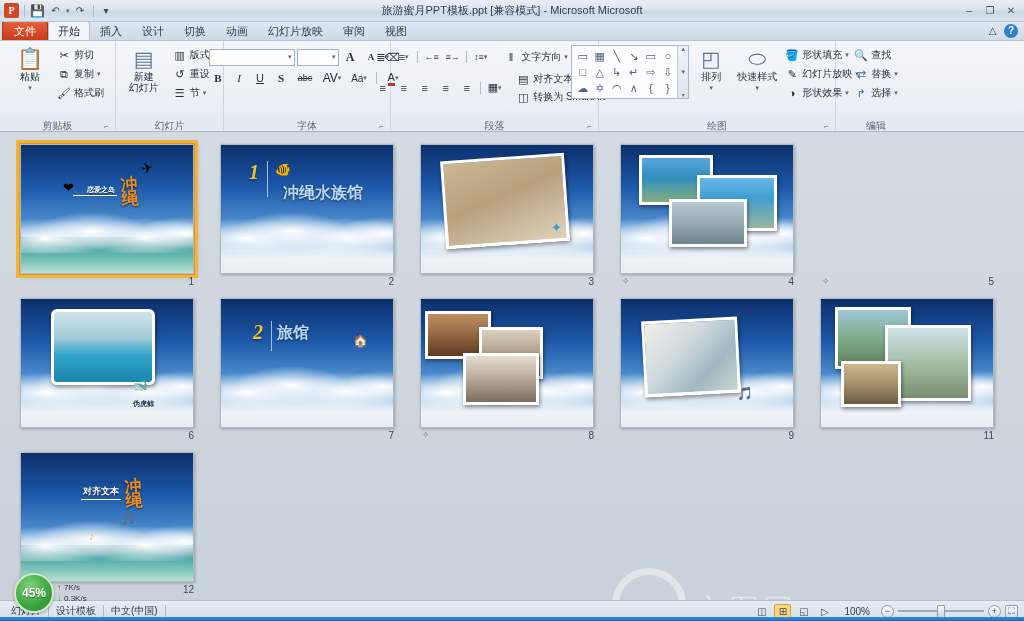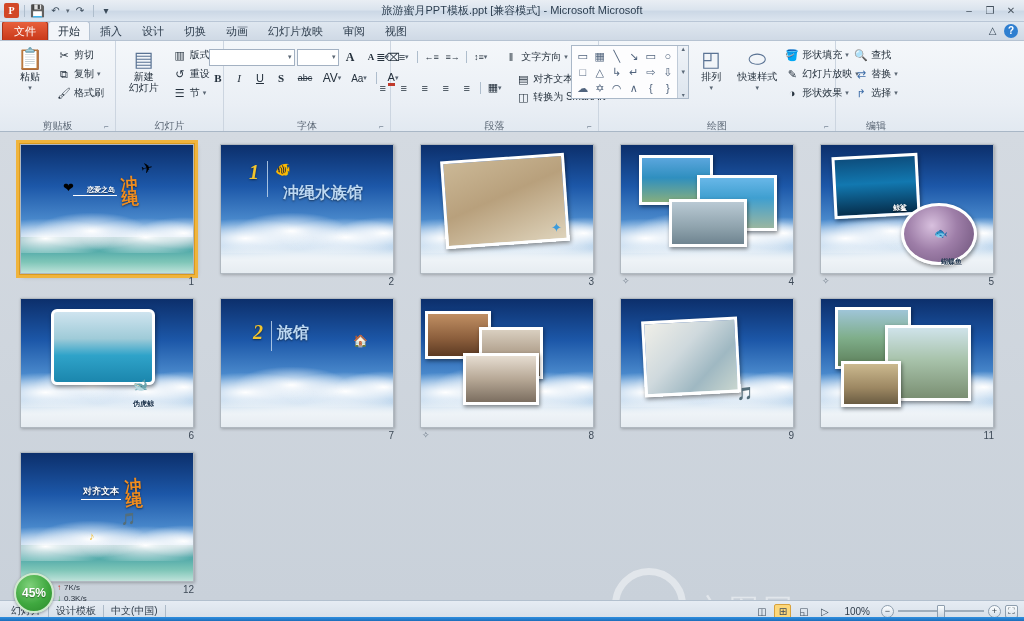--- a/index.html
+++ b/index.html
@@ -614,31 +614,20 @@
             <div class="groundhaze"></div>
           <div class="photo" style="left:18px;top:10px;width:74px;height:50px;background:linear-gradient(180deg,#5ba6dd 0%,#2f8fbf 45%,#86ae7e 100%);"></div>
           <div class="photo" style="left:76px;top:30px;width:80px;height:56px;background:linear-gradient(180deg,#68b7e8 0%,#3f9fd0 40%,#9ab6a0 100%);"></div>
           <div class="photo" style="left:48px;top:54px;width:78px;height:48px;background:linear-gradient(180deg,#b9c9d4 0%,#8fa3ad 60%,#6f8490 100%);"></div>
         </div>
         <div class="anim-star">✧</div>
         <div class="slide-num">4</div>
       </div>
 
       <div class="slide-cell">
-        <div class="thumb">
-          <div class="sky"></div>
-            <div class="cloudbank"></div>
-            <div class="groundhaze"></div>
-          <div class="photo" style="left:12px;top:10px;width:86px;height:62px;transform:rotate(-3deg);background:linear-gradient(180deg,#0d4e7e 0%,#1278b0 45%,#062e4c 100%);"></div>
-          <div class="ph-label" style="left:72px;top:58px;">鲸鲨</div>
-          <div class="photo" style="left:80px;top:58px;width:76px;height:62px;border-radius:50%;background:radial-gradient(circle at 40% 35%,#d8c0de 0%,#9e7ea8 45%,#6b5178 100%);">
-            <span class="emoji" style="left:30px;top:22px;font-size:11px;">🐟</span>
-          </div>
-          <div class="ph-label dark" style="left:120px;top:112px;">蝴蝶鱼</div>
-        </div>
         <div class="anim-star">✧</div>
         <div class="slide-num">5</div>
       </div>
 
       <div class="slide-cell">
         <div class="thumb">
           <div class="sky"></div>
             <div class="cloudbank"></div>
             <div class="groundhaze"></div>
           <div class="photo" style="left:30px;top:10px;width:104px;height:76px;border-radius:6px;background:linear-gradient(180deg,#cfe4ef 0%,#9fcbd8 38%,#2fa3c9 62%,#1b86ad 100%);"></div>

